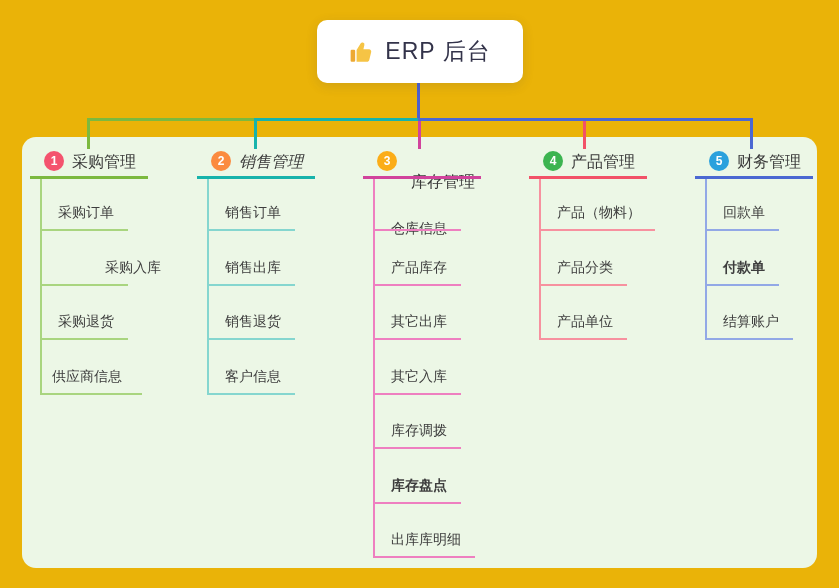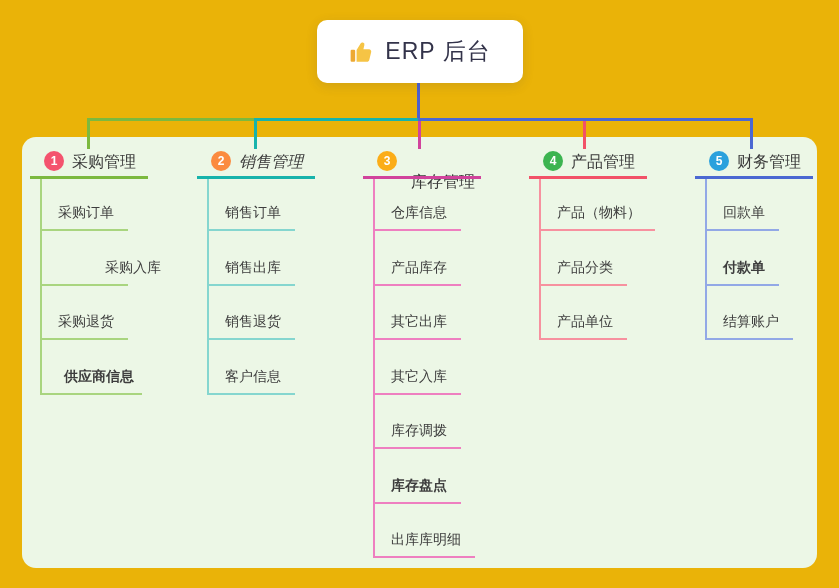--- a/index.html
+++ b/index.html
@@ -58,21 +58,21 @@
         </div>
         <div>
           <div class="child-label" style="left: 68px; top: 257px; margin-left: 37px;">采购入库</div>
           <div class="hline" style="left: 40px; top: 284px; width: 88px; height: 2px; background: rgb(169, 213, 127);"></div>
         </div>
         <div>
           <div class="child-label" style="left: 58px; top: 311px;">采购退货</div>
           <div class="hline" style="left: 40px; top: 338px; width: 88px; height: 2px; background: rgb(169, 213, 127);"></div>
         </div>
         <div>
-          <div class="child-label" style="left: 64px; top: 366px; font-weight: bold;">供应商信息</div>
+          <div class="child-label" style="left: 52px; top: 366px;">供应商信息</div>
           <div class="hline" style="left: 40px; top: 393px; width: 102px; height: 2px; background: rgb(169, 213, 127);"></div>
         </div>
       </div>
       <div>
         <div>
           <div class="branch-badge" style="left: 211px; top: 151px; background: rgb(251, 139, 63);">2</div>
           <div class="branch-label" style="left: 239px; top: 151px; font-style: italic;">销售管理</div>
         </div>
         <div class="hline" style="left: 197px; top: 176px; width: 118px; height: 3px; background: rgb(23, 179, 171);"></div>
         <div class="vline" style="left: 207px; top: 179px; width: 2px; height: 216px; background: rgb(133, 214, 207);"></div>
@@ -94,21 +94,21 @@
         </div>
       </div>
       <div>
         <div>
           <div class="branch-badge" style="left: 377px; top: 151px; background: rgb(251, 173, 24);">3</div>
           <div class="branch-label" style="left: 411px; top: 151px; margin-top: 20px;">库存管理</div>
         </div>
         <div class="hline" style="left: 363px; top: 176px; width: 118px; height: 3px; background: rgb(209, 67, 156);"></div>
         <div class="vline" style="left: 373px; top: 179px; width: 2px; height: 379px; background: rgb(238, 127, 192);"></div>
         <div>
-          <div class="child-label" style="left: 391px; top: 202px;">仓库信息</div>
+          <div class="child-label" style="left: 391px; top: 218px;">仓库信息</div>
           <div class="hline" style="left: 373px; top: 229px; width: 88px; height: 2px; background: rgb(238, 127, 192);"></div>
         </div>
         <div>
           <div class="child-label" style="left: 391px; top: 257px;">产品库存</div>
           <div class="hline" style="left: 373px; top: 284px; width: 88px; height: 2px; background: rgb(238, 127, 192);"></div>
         </div>
         <div>
           <div class="child-label" style="left: 391px; top: 311px;">其它出库</div>
           <div class="hline" style="left: 373px; top: 338px; width: 88px; height: 2px; background: rgb(238, 127, 192);"></div>
         </div>

